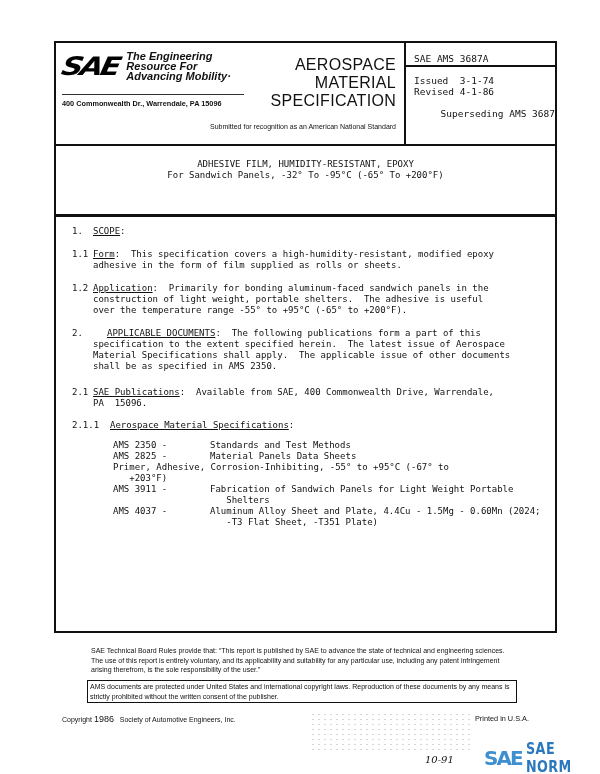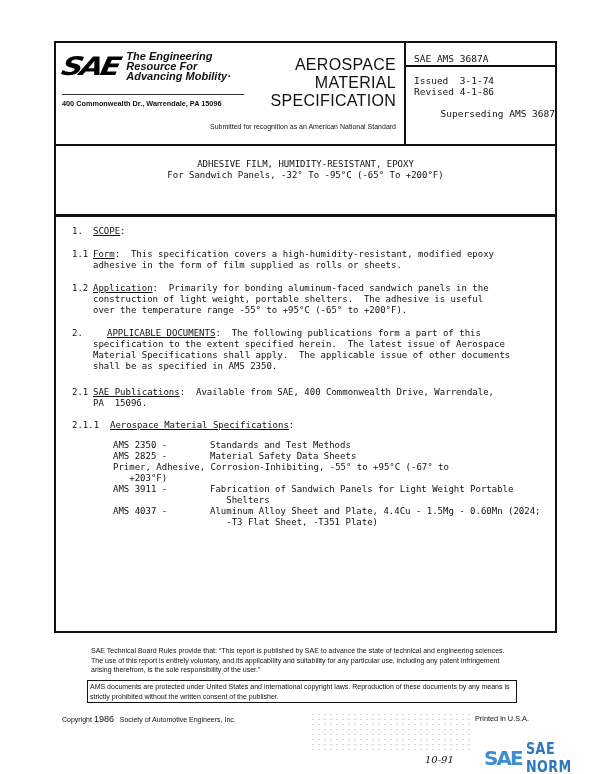--- a/index.html
+++ b/index.html
@@ -129,21 +129,21 @@
   <div class="ams-list">
     <div class="ams-row">
       <span class="ams-code">AMS 2350 -</span>
       <div>
           <div class="ams-desc">Standards and Test Methods</div>
         </div>
     </div>
     <div class="ams-row">
       <span class="ams-code">AMS 2825 -</span>
       <div>
-          <div class="ams-desc">Material Safety Data Sheets</div>
+          <div class="ams-desc">Material Panels Data Sheets</div>
         </div>
     </div>
     <div class="ams-row">
       <div>
         <div class="ams-desc">Primer, Adhesive, Corrosion-Inhibiting, -55° to +95°C (-67° to</div>
         <div class="ams-desc">   +203°F)</div>
       </div>
     </div>
     <div class="ams-row">
       <span class="ams-code">AMS 3911 -</span>

